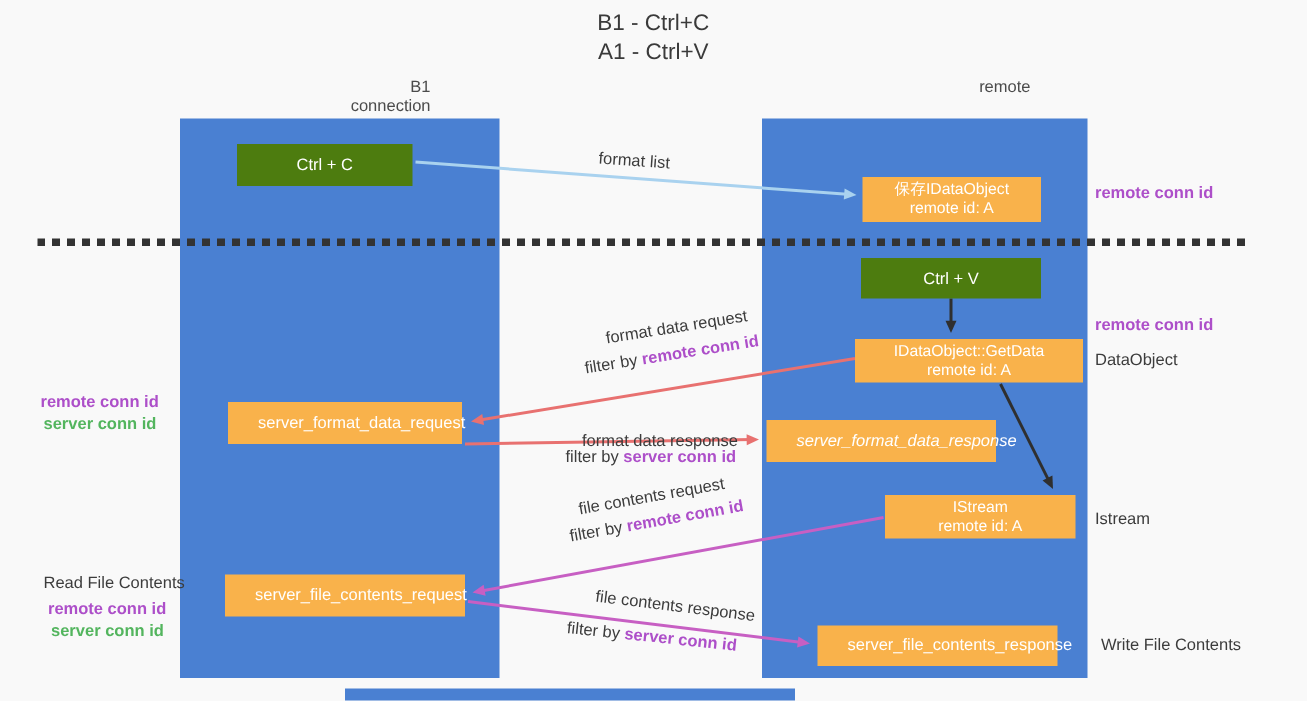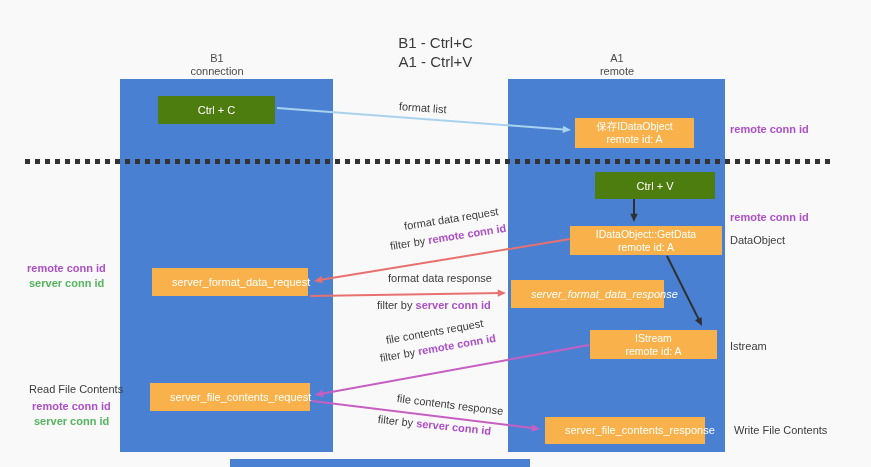--- a/index.html
+++ b/index.html
@@ -7,26 +7,26 @@
     width:871px;height:467px;
     background:#f9f9f9;
     font-family:"Liberation Sans", sans-serif;
     position:relative;
     overflow:hidden;
   }
   .canvas{position:absolute;left:0;top:0;width:871px;height:467px;}
 
   .title{
     position:absolute;left:0;top:6px;width:871px;
-    text-align:center;color:#3a3a3a;font-size:15px;line-height:19px;margin-top:27px;
+    text-align:center;color:#3a3a3a;font-size:15px;line-height:19px;
   }
 
   .col-header{
     position:absolute;top:52px;width:140px;
-    text-align:center;color:#4b4b4b;font-size:11px;line-height:13px;
+    text-align:right;color:#4b4b4b;font-size:11px;line-height:13px;
   }
   .col-header.left{left:147px;}
   .col-header.right{left:547px;}
 
   .lane{
     position:absolute;top:79px;height:373px;background:#4a80d2;
   }
   .lane.left{left:120px;width:213px;}
   .lane.right{left:508px;width:217px;}
 
@@ -38,21 +38,21 @@
   .box{
     position:absolute;color:#fff;text-align:center;
     display:flex;flex-direction:column;justify-content:center;
     box-sizing:border-box;
   }
   .box.green{background:#4d7c0f;font-size:11px;}
   .box.orange{background:#f9b24b;font-size:10.5px;line-height:13px;}
   .box.single{font-size:11px;padding-left:20px;}
 
   #box-ctrl-c{left:158px;top:96px;width:117px;height:28px;}
-  #box-ctrl-v{left:574px;top:172px;width:120px;height:27px;margin-left:21px;}
+  #box-ctrl-v{left:574px;top:172px;width:120px;height:27px;}
   #box-save-idataobject{left:575px;top:118px;width:119px;height:30px;}
   #box-getdata{left:570px;top:226px;width:152px;height:29px;}
   #box-istream{left:590px;top:330px;width:127px;height:29px;}
   #box-sfdreq{left:152px;top:268px;width:156px;height:28px;}
   #box-sfdresp{left:511px;top:280px;width:153px;height:28px;font-style:italic;}
   #box-sfcreq{left:150px;top:383px;width:160px;height:28px;}
   #box-sfcresp{left:545px;top:417px;width:160px;height:27px;}
 
   .margin-label{position:absolute;font-size:11px;white-space:nowrap;}
   .purple{color:#ad4fc9;font-weight:bold;}
@@ -71,21 +71,21 @@
   #lbl-left-remote-2{left:32px;top:400px;}
   #lbl-left-server-2{left:34px;top:415px;}
 
   .flow-label{
     position:absolute;font-size:11px;color:#3c3c3c;white-space:nowrap;
     transform-origin:left center;
   }
   #fl-format-list{left:399px;top:100px;transform:rotate(4deg);}
   #fl-fdreq-1{left:404px;top:220px;transform:rotate(-9deg);}
   #fl-fdreq-2{left:390px;top:240px;transform:rotate(-9deg);}
-  #fl-fdresp-1{left:388px;top:272px;}
+  #fl-fdresp-1{left:388px;top:288px;}
   #fl-fdresp-2{left:377px;top:299px;}
   #fl-fcreq-1{left:386px;top:334px;transform:rotate(-10deg);}
   #fl-fcreq-2{left:380px;top:352px;transform:rotate(-10deg);}
   #fl-fcresp-1{left:397px;top:392px;transform:rotate(7deg);}
   #fl-fcresp-2{left:378px;top:413px;transform:rotate(6deg);}
 
   svg.arrows{position:absolute;left:0;top:0;width:871px;height:467px;pointer-events:none;}
 
   .bottom-strip{
     position:absolute;left:230px;top:459px;width:300px;height:8px;background:#4a80d2;
@@ -99,21 +99,20 @@
   <div class="title">
     <div>B1 - Ctrl+C</div>
     <div>A1 - Ctrl+V</div>
   </div>
 
   <div class="col-header left">
     <div>B1</div>
     <div>connection</div>
   </div>
   <div class="col-header right">
-    <div>A1</div>
     <div>remote</div>
   </div>
 
   <div class="lane left"></div>
   <div class="lane right"></div>
 
   <div class="dashed-divider"></div>
 
   <svg class="arrows">
       <line x1="277" y1="108" x2="567.0111522239168" y2="129.7015147922659" stroke="#a9d2ef" stroke-width="2"></line>

